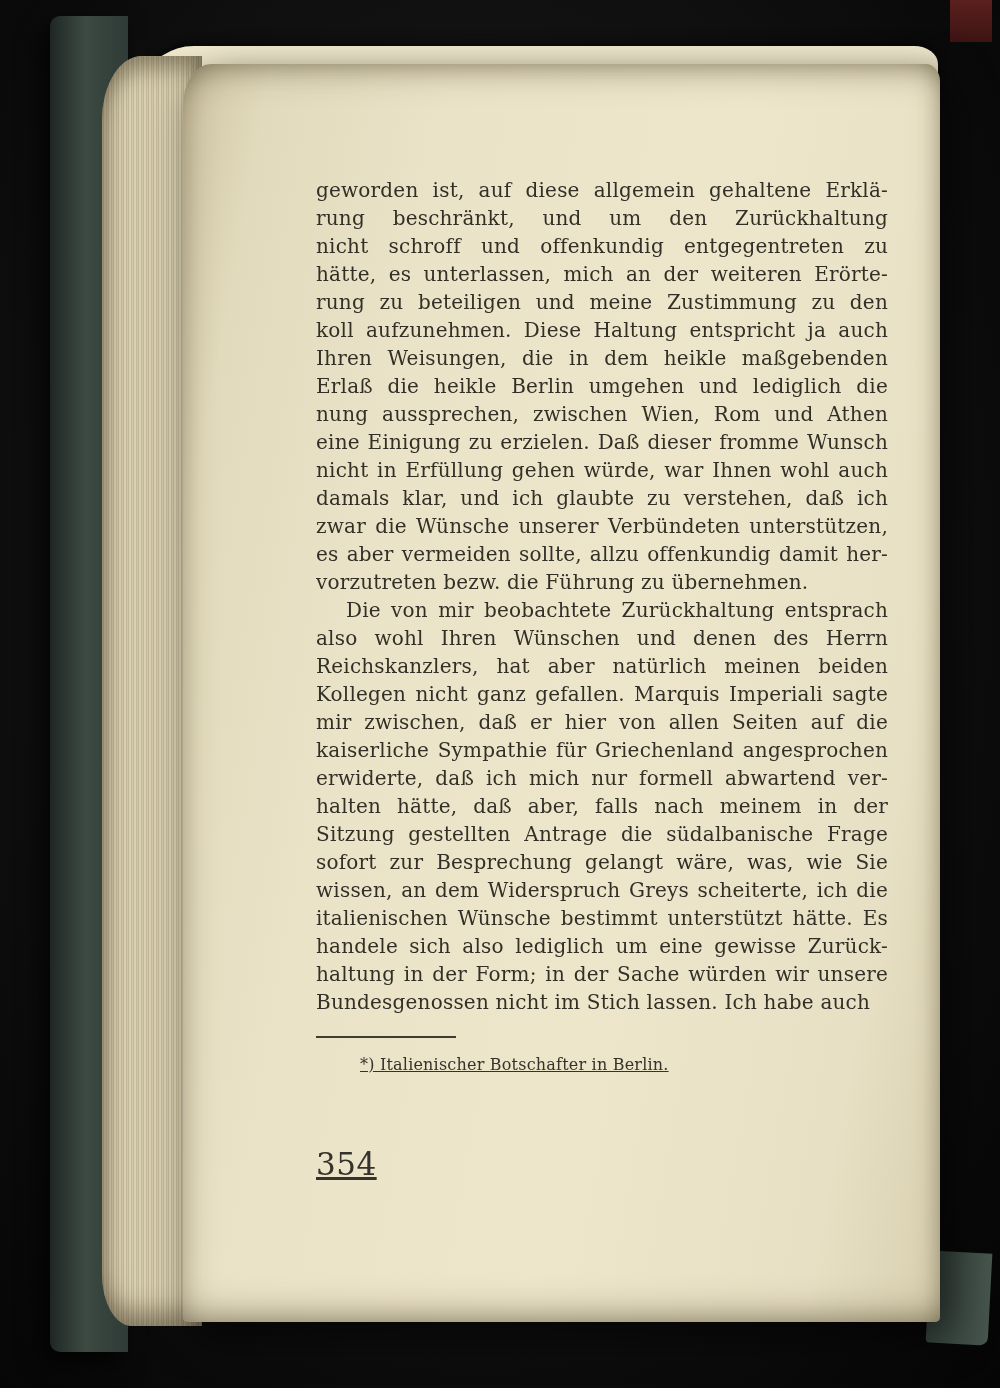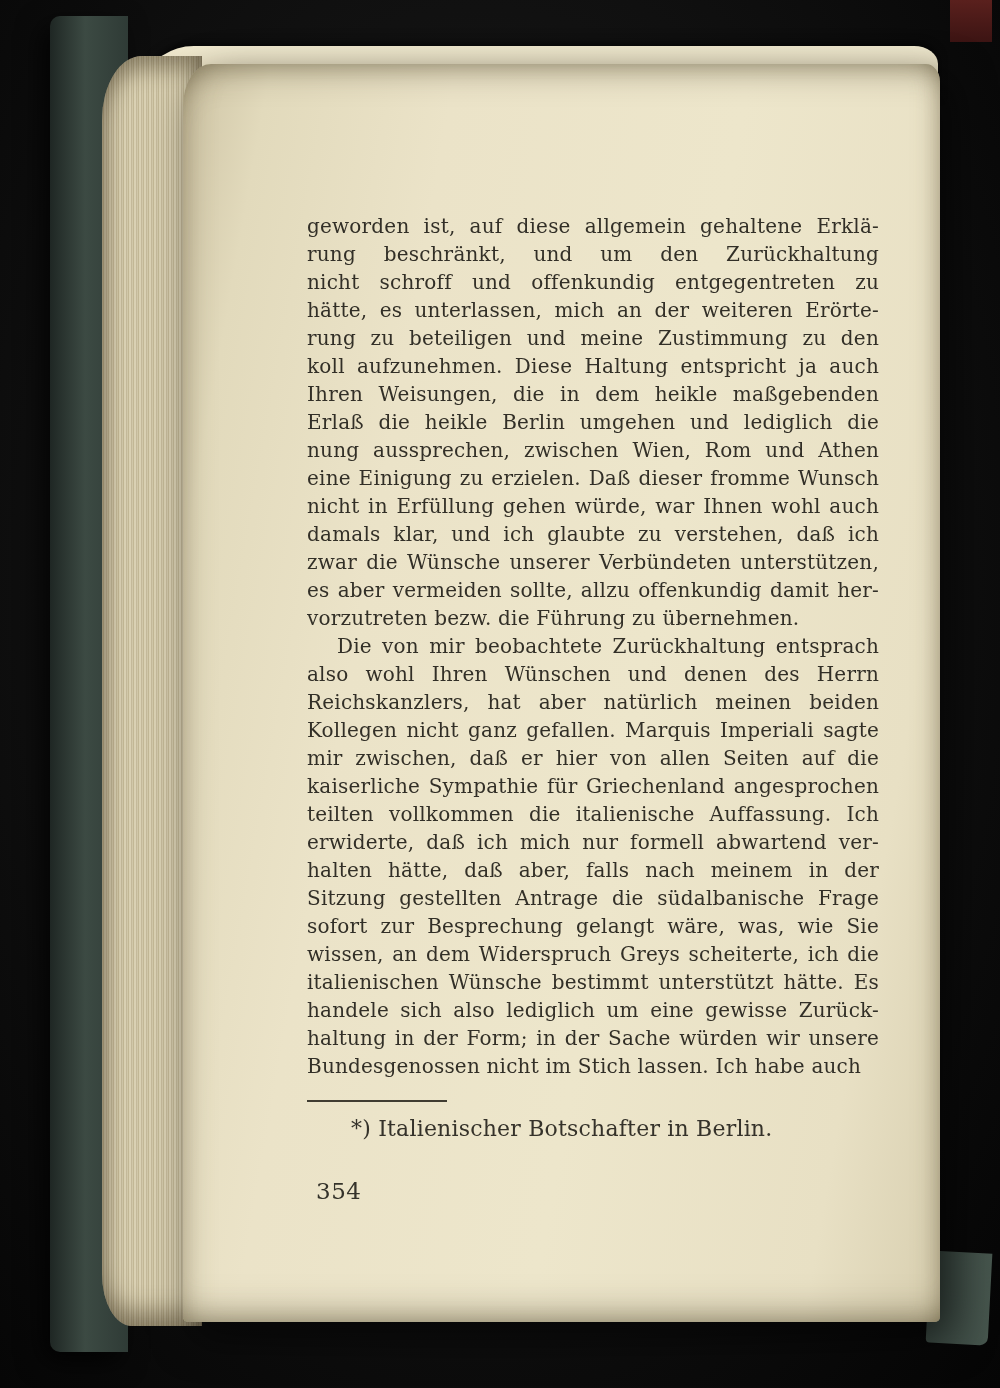--- a/index.html
+++ b/index.html
@@ -55,43 +55,42 @@
     background:linear-gradient(100deg,
       #cdc3a4 0%,#e2dabc 9%,#ebe3c8 28%,#ede6cb 58%,#e8e0c4 86%,#d8cfb0 100%);
     border-radius:28px 14px 5px 5px / 42px 18px 5px 5px;
     box-shadow:inset 0 28px 32px -24px rgba(70,60,35,.50),
                inset 0 -32px 36px -28px rgba(70,60,35,.55),
                inset -16px 0 28px -18px rgba(100,88,58,.60),
                inset 20px 0 34px -22px rgba(95,82,52,.45),
                12px 14px 42px rgba(0,0,0,.55);
   }
   .text-block{
-    position:absolute;left:124px;top:112px;width:572px;
+    position:absolute;left:133px;top:112px;width:572px;
     font-size:20px;line-height:28px;color:#322f27;
     letter-spacing:.2px;
-    margin-top:36px;
   }
   .line{
     text-align:justify;
     text-align-last:justify;
     height:28px;overflow:hidden;white-space:nowrap;
   }
   .line{white-space:normal;}
   .line.last{text-align-last:left;}
   .paragraph.indent .line:first-child{text-indent:30px;}
   .footnote-rule{
     margin-top:20px;width:140px;height:2px;background:#403c31;
   }
   .footnote{
     margin-top:16px;padding-left:44px;
-    font-size:22px;line-height:22px;color:#35322a;
+    font-size:16px;line-height:22px;color:#35322a;text-decoration:underline;
   }
   .page-number{
-    position:absolute;left:133px;top:1114px;
-    font-size:23px;color:#35332b;letter-spacing:.5px;
+    position:absolute;left:133px;top:1082px;
+    font-size:31px;color:#35332b;letter-spacing:.5px;text-decoration:underline;
   }
 </style>
 </head>
 <body>
 
 <div class="scene">
   <div class="book">
     <div class="cover-left"></div>
     <div class="page-stack-top"></div>
     <div class="page-stack-left"></div>
@@ -118,21 +117,20 @@
               <div class="line">es aber vermeiden sollte, allzu offenkundig damit her-</div>
               <div class="line last">vorzutreten bezw. die Führung zu übernehmen.</div>
             </div>
             <div class="paragraph indent">
               <div class="line">Die von mir beobachtete Zurückhaltung entsprach</div>
               <div class="line">also wohl Ihren Wünschen und denen des Herrn</div>
               <div class="line">Reichskanzlers, hat aber natürlich meinen beiden</div>
               <div class="line">Kollegen nicht ganz gefallen. Marquis Imperiali sagte</div>
               <div class="line">mir zwischen, daß er hier von allen Seiten auf die</div>
               <div class="line">kaiserliche Sympathie für Griechenland angesprochen</div>
-              <div class="line">teilten vollkommen die italienische Auffassung. Ich</div>
               <div class="line">erwiderte, daß ich mich nur formell abwartend ver-</div>
               <div class="line">halten hätte, daß aber, falls nach meinem in der</div>
               <div class="line">Sitzung gestellten Antrage die südalbanische Frage</div>
               <div class="line">sofort zur Besprechung gelangt wäre, was, wie Sie</div>
               <div class="line">wissen, an dem Widerspruch Greys scheiterte, ich die</div>
               <div class="line">italienischen Wünsche bestimmt unterstützt hätte. Es</div>
               <div class="line">handele sich also lediglich um eine gewisse Zurück-</div>
               <div class="line">haltung in der Form; in der Sache würden wir unsere</div>
               <div class="line last">Bundesgenossen nicht im Stich lassen. Ich habe auch</div>
             </div>

